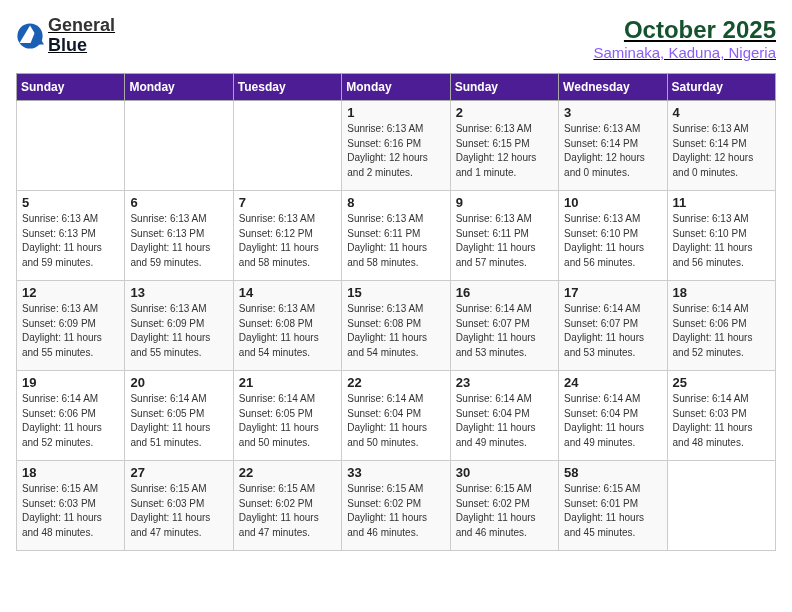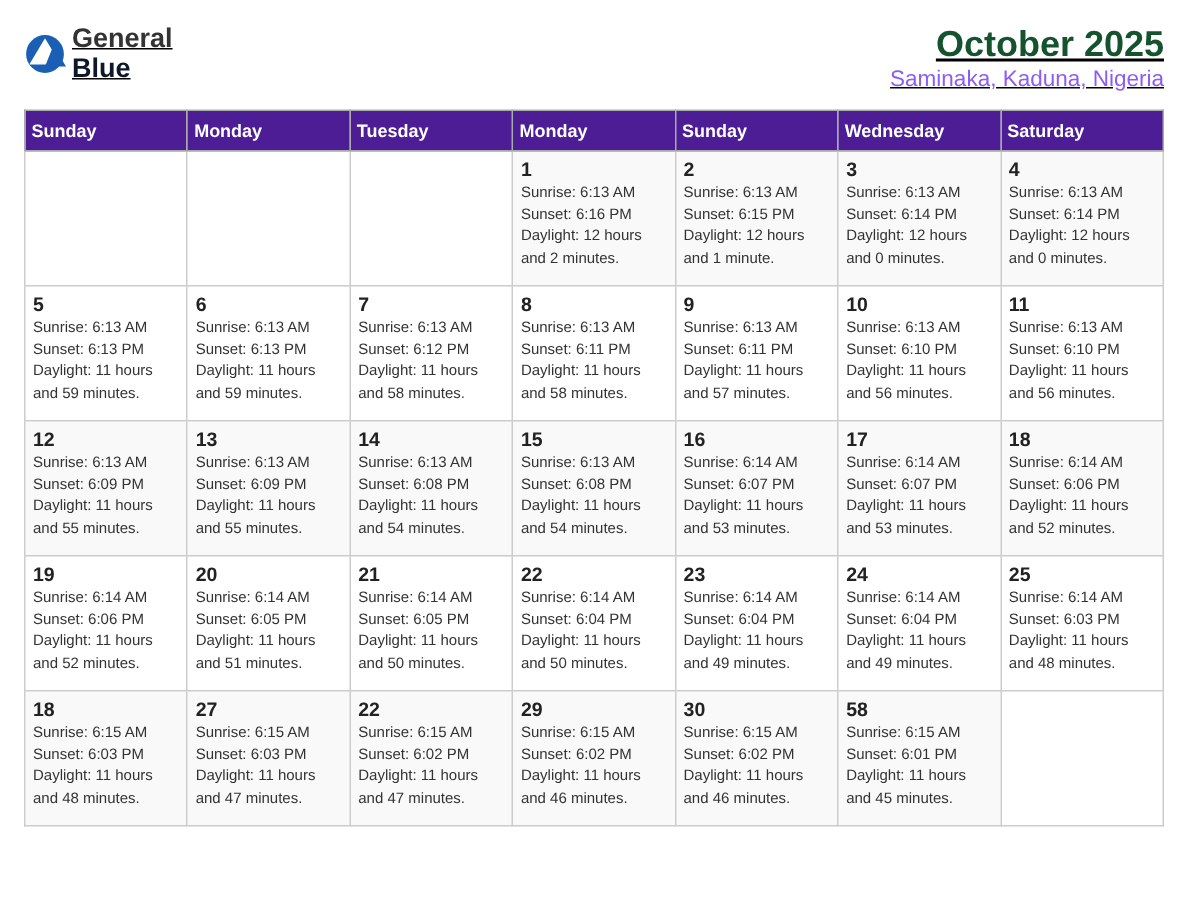--- a/index.html
+++ b/index.html
@@ -321,21 +321,21 @@
 and 47 minutes.</div>
         </td>
         <td>
           <span class="day-number">22</span>
           <div class="day-info" style="white-space: pre-line;">Sunrise: 6:15 AM
 Sunset: 6:02 PM
 Daylight: 11 hours
 and 47 minutes.</div>
         </td>
         <td>
-          <span class="day-number">29</span>
+          <span class="day-number">33</span>
           <div class="day-info" style="white-space: pre-line;">Sunrise: 6:15 AM
 Sunset: 6:02 PM
 Daylight: 11 hours
 and 46 minutes.</div>
         </td>
         <td>
           <span class="day-number">30</span>
           <div class="day-info" style="white-space: pre-line;">Sunrise: 6:15 AM
 Sunset: 6:02 PM
 Daylight: 11 hours

